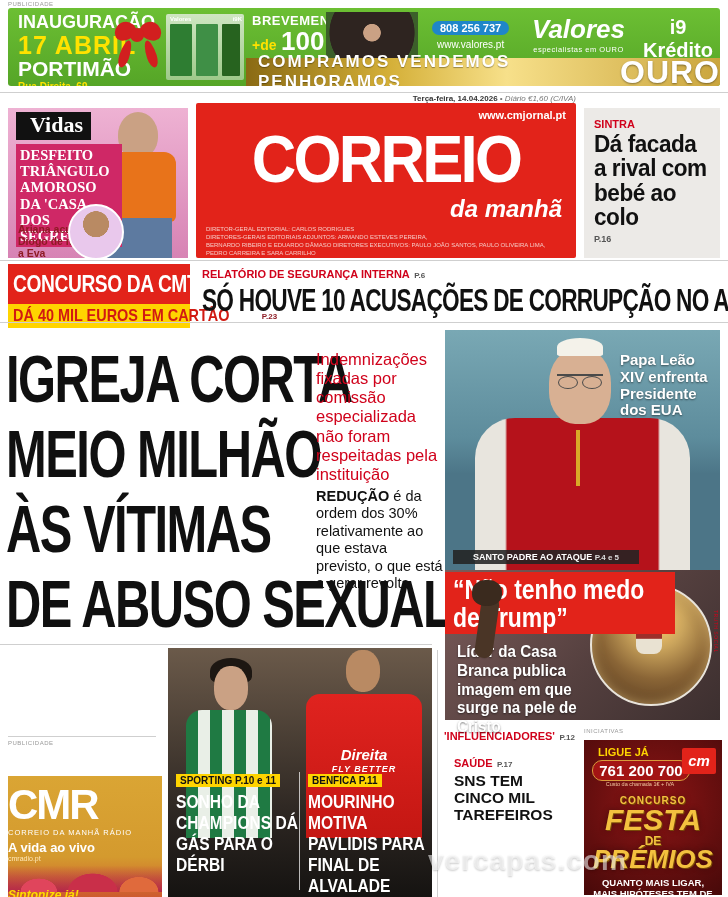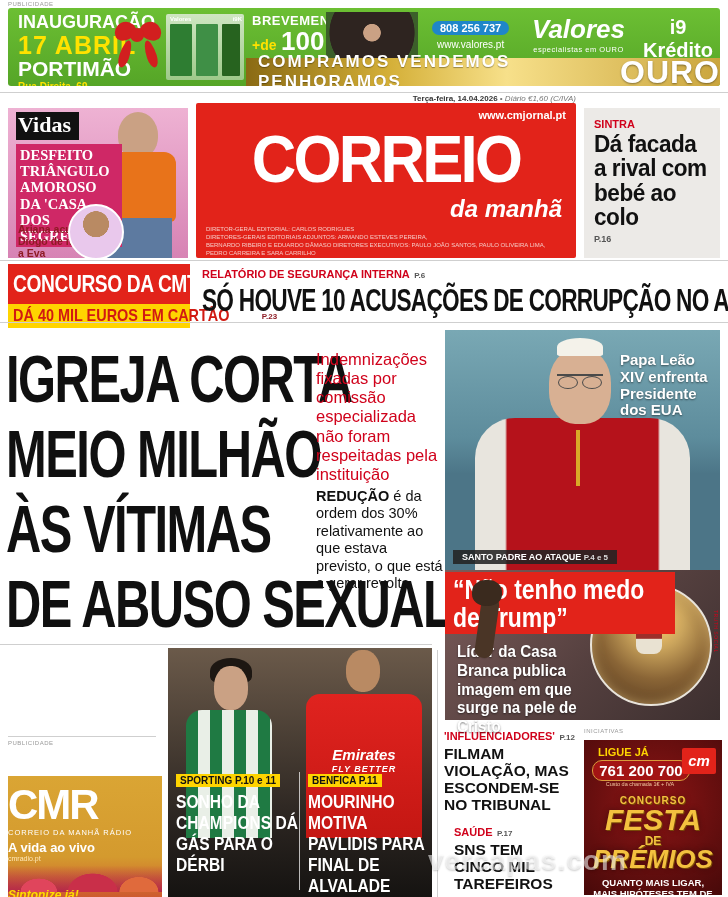--- a/index.html
+++ b/index.html
@@ -42,21 +42,21 @@
   .bigline{font-weight:bold;color:#101010;font-size:66px;letter-spacing:-2px;line-height:1;}
   
   #pope{left:445px;top:330px;width:275px;height:240px;overflow:hidden;background:linear-gradient(180deg,#79a8b4 0%,#5d8c9c 45%,#4c7587 60%);}
   .pope-body{position:absolute;left:30px;top:88px;width:215px;height:160px;background:linear-gradient(90deg,#e8e5de 0 14%,#b5121b 15% 85%,#e8e5de 86%);border-radius:40px 40px 0 0;}
   .pope-head{position:absolute;left:104px;top:18px;width:62px;height:76px;background:#d8b093;border-radius:46% 46% 42% 42%;}
   .pope-cap{position:absolute;left:112px;top:8px;width:46px;height:18px;background:#f4f2ea;border-radius:50% 50% 10% 10%;}
   .pope-glasses{position:absolute;left:112px;top:44px;width:46px;height:12px;border-top:2px solid #4a4a4a;}
   .pope-glasses:before,.pope-glasses:after{content:"";position:absolute;top:0;width:18px;height:11px;border:1.5px solid #4a4a4a;border-radius:50%;}
   .pope-glasses:before{left:1px;} .pope-glasses:after{right:1px;}
   .pope-cord{position:absolute;left:131px;top:100px;width:4px;height:56px;background:#d9a828;}
-  #pope-tag{position:absolute;left:8px;bottom:6px;background:rgba(35,35,35,.88);color:#fff;font-size:9px;font-weight:bold;padding:2px 9px;}
+  #pope-tag{position:absolute;left:8px;bottom:6px;background:rgba(35,35,35,.88);color:#fff;font-size:9px;font-weight:bold;padding:2px 20px;}
   #quotebox{left:445px;top:572px;width:230px;height:62px;background:#e2231a;color:#fff;padding:4px 8px;box-sizing:border-box;z-index:4;}
   #popedark{left:445px;top:570px;width:275px;height:150px;background:linear-gradient(135deg,#7d5d5b,#55403f 55%,#3c2f2f);z-index:2;}
   #trumpcircle{position:absolute;right:8px;top:14px;width:118px;height:118px;border-radius:50%;border:2px solid #e9e4da;background:radial-gradient(circle at 55% 30%,#f0c06a 8%,#caa45c 26%,#8a6536 55%,#5c3f22 85%);box-shadow:0 0 12px rgba(255,220,140,.5) inset;}
   .trump-fig{position:absolute;left:44px;top:16px;width:26px;height:52px;background:linear-gradient(180deg,#e8c46a 0 28%,#9c2f2a 29% 70%,#e9e2d2 71%);border-radius:40% 40% 8px 8px;}
   .credit-vert{position:absolute;right:1px;top:40px;color:#d0021b;font-size:5px;writing-mode:vertical-rl;letter-spacing:.5px;}
   .fist{left:452px;top:578px;width:64px;height:76px;z-index:5;}
   .fist .arm{position:absolute;left:26px;top:18px;width:18px;height:62px;background:#4a3526;transform:rotate(8deg);border-radius:8px;}
   .fist .hand{position:absolute;left:20px;top:2px;width:30px;height:26px;background:#3a2a1e;border-radius:45%;}
   
   #cmrad{left:8px;top:748px;width:154px;height:147px;background:linear-gradient(180deg,#daa534,#d49a2e 55%,#c9322f 100%);overflow:hidden;color:#fff;margin-top:28px;}
@@ -142,21 +142,21 @@
 
   <div class="abs hr" style="left:0;top:92px;width:728px;"></div>
 
   <div class="abs" id="vidas">
     <div class="vidas-woman">
       <div class="vidas-hair"></div>
         <div class="vidas-head"></div>
       <div class="vidas-top"></div>
         <div class="vidas-jeans"></div>
     </div>
-    <div class="abs" style="left:8px;top:4px;background:#111;color:#fff;font-family:'Liberation Serif',serif;font-weight:bold;font-size:22px;padding:0 8px 2px 2px;text-align:right;">Vidas</div>
+    <div class="abs" style="left:8px;top:4px;background:#111;color:#fff;font-family:'Liberation Serif',serif;font-weight:bold;font-size:22px;padding:0 8px 2px 14px;text-align:right;">Vidas</div>
     <div class="abs" style="left:8px;top:36px;width:98px;background:#cf2866;color:#fff;font-family:'Liberation Serif',serif;font-weight:bold;font-size:14.5px;line-height:1.12;padding:3px 4px;">DESFEITO TRIÂNGULO AMOROSO DA 'CASA DOS SEGREDOS'</div>
     <div class="abs" style="left:10px;top:116px;width:86px;color:#8e1b24;font-weight:bold;font-size:10.5px;line-height:1.12;">
       <span>Ariana acusa Diogo de mentir a Eva</span><br>
     </div>
     <div class="vidas-circle"></div>
   </div>
 
   <div class="abs nowrap" style="left:196px;top:94px;width:380px;text-align:right;font-size:8px;color:#333;">
     <b>Terça-feira, 14.04.2026</b><span style="color:#777;font-style:italic;"> • Diário €1,60 (C/IVA)</span>
   </div>
@@ -260,42 +260,41 @@
 
   <div class="abs" id="football">
     <div class="sporting-player">
       <div class="sp-hair"></div>
         <div class="sp-head"></div>
         <div class="sp-torso"></div>
     </div>
     <div class="benfica-player">
       <div class="bf-head"></div>
       <div class="bf-torso">
-        <div class="shirt-text" style="top:52px;font-size:15px;">Emirates</div>
+        <div class="shirt-text" style="top:52px;font-size:15px;">Direita</div>
         <div class="shirt-text" style="top:70px;font-size:9px;letter-spacing:1px;">FLY BETTER</div>
       </div>
     </div>
     <div class="abs" style="left:8px;top:122px;">
       <span class="ftag">SPORTING P.10 e 11</span>
       <div class="fhead condBlock" style="transform:scaleX(.82);width:150px;margin-top:4px;">SONHO DA CHAMPIONS DÁ GÁS PARA O DÉRBI</div>
     </div>
     <div class="abs" style="left:131px;top:124px;height:118px;border-left:1px solid rgba(255,255,255,.7);"></div>
     <div class="abs" style="left:140px;top:122px;">
       <span class="ftag">BENFICA P.11</span>
       <div class="fhead condBlock" style="transform:scaleX(.82);width:150px;margin-top:4px;">MOURINHO MOTIVA PAVLIDIS PARA FINAL DE ALVALADE</div>
     </div>
   </div>
 
   <div class="abs vline" style="left:437px;top:650px;height:247px;"></div>
 
   <div class="abs" style="left:444px;top:726px;width:132px;">
     <div>
       <span class="kick" style="font-size:11px;">'INFLUENCIADORES'</span>
       <span class="kickpage">P.12</span>
-      <div style="font-weight:bold;color:#111;font-size:15.5px;line-height:1.1;margin-top:1px;">FILMAM VIOLAÇÃO, MAS ESCONDEM-SE NO TRIBUNAL</div>
     </div>
     <div style="margin-top:9px;padding-left:10px;">
       <span class="kick" style="font-size:11px;">SAÚDE</span>
       <span class="kickpage">P.17</span>
       <div style="font-weight:bold;color:#111;font-size:15.5px;line-height:1.1;margin-top:1px;">SNS TEM CINCO MIL TAREFEIROS</div>
     </div>
 
   </div>
 
   <div class="abs tinylabel" style="left:584px;top:728px;">INICIATIVAS</div>

